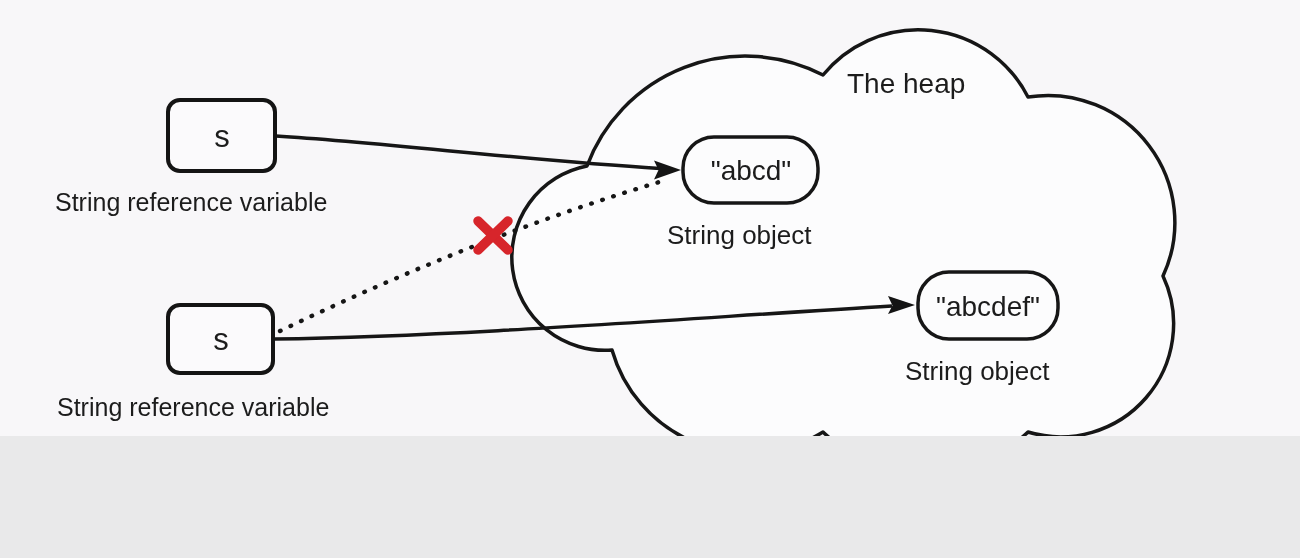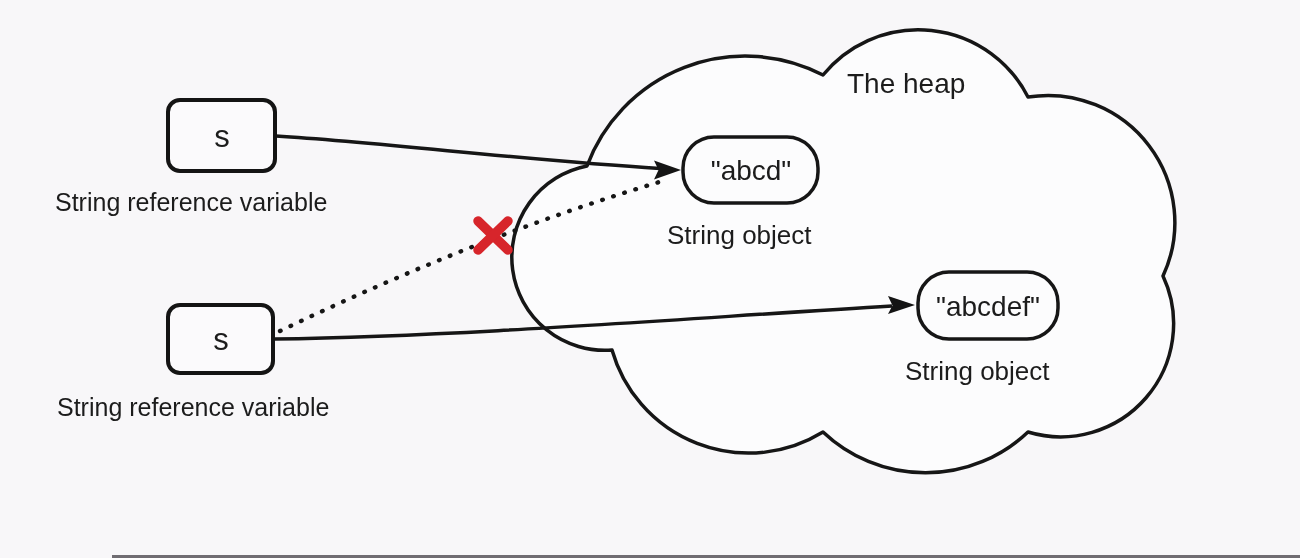--- a/index.html
+++ b/index.html
@@ -4,21 +4,21 @@
 <style>
   html, body {
     margin: 0;
     padding: 0;
     background: #e9e9ea;
     font-family: "Liberation Sans", "DejaVu Sans", sans-serif;
   }
   .stage {
     position: relative;
     width: 1300px;
-    height: 558px;
+    height: 436px;
     background: #f8f7f9;
     overflow: hidden;
   }
   svg { display: block; }
   text {
     fill: #1c1c1c;
     font-family: "Liberation Sans", "DejaVu Sans", sans-serif;
   }
   .label-text   { font-size: 25px; }
   .heap-title   { font-size: 28px; }

